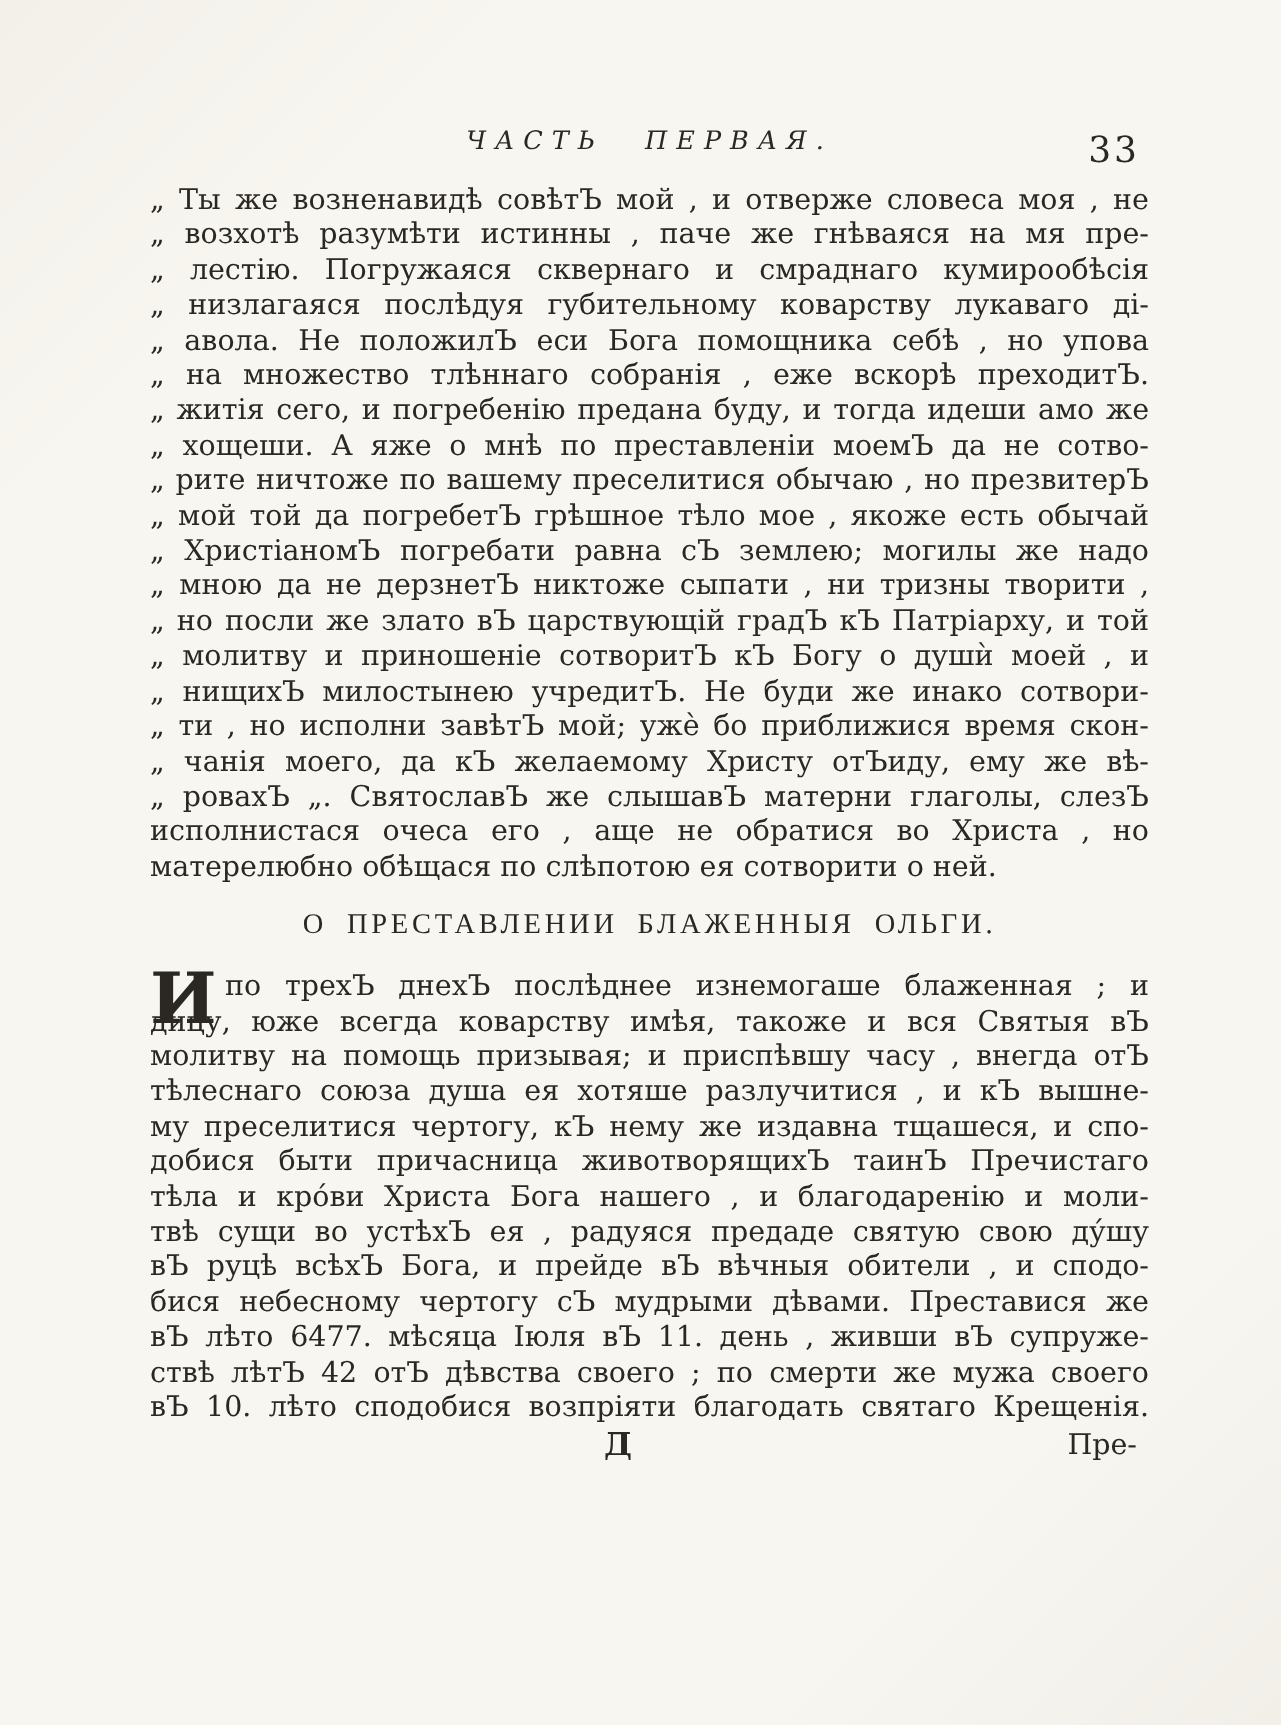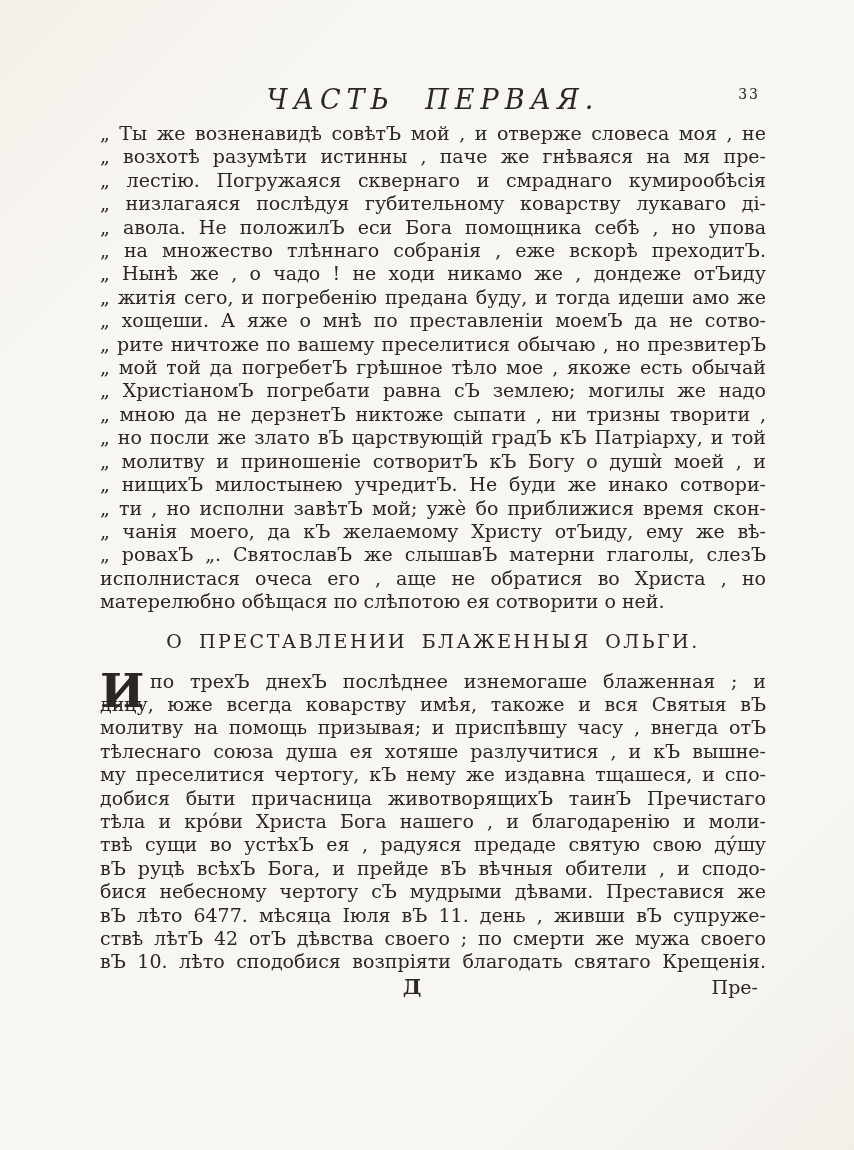--- a/index.html
+++ b/index.html
@@ -17,49 +17,50 @@
     width: 666px;
   }
   .running-header {
     position: relative;
     height: 30px;
     margin-bottom: 8px;
   }
   .running-title {
     text-align: center;
     font-style: italic;
-    font-size: 27px;
+    font-size: 17px;
     letter-spacing: 6px;
     word-spacing: 16px;
     white-space: nowrap;
   }
   .page-number {
     position: absolute;
     right: 6px; top: 2px;
-    font-size: 14px;
+    font-size: 24px;
     letter-spacing: 2px;
   }
   .bodytext { font-size: 19px; }
   .line {
     line-height: 23.4px;
     text-align: justify;
     text-align-last: justify;
     white-space: normal;
   }
   .line.nojust { text-align-last: left; }
   .line.indent { padding-left: 50px; }
   .para1 { margin-top: 6px; }
   .section-heading {
     margin-top: 15px;
     margin-bottom: 17px;
     text-align: center;
     font-size: 19px;
     letter-spacing: 2.5px;
     word-spacing: 6px;
     line-height: 24px;
+    font-family: Liberation Serif, serif;
   }
   .para2 { position: relative; }
   .dropcap {
     position: absolute;
     left: 0; top: -3px;
     font-size: 47px;
     line-height: 47px;
     font-weight: bold;
   }
   .footer-row {
@@ -92,21 +93,20 @@
     <div class="page-number">33</div>
   </div>
 
   <div class="bodytext para1">
       <div class="line">„ Ты же возненавидѣ совѣтЪ мой , и отверже словеса моя , не</div>
       <div class="line">„ возхотѣ разумѣти истинны , паче же гнѣваяся на мя пре-</div>
       <div class="line">„ лестію.  Погружаяся  сквернаго  и  смраднаго  кумирообѣсія</div>
       <div class="line">„ низлагаяся  послѣдуя  губительному  коварству  лукаваго  ді-</div>
       <div class="line">„ авола.  Не положилЪ  еси  Бога  помощника  себѣ ,  но упова</div>
       <div class="line">„ на  множество  тлѣннаго  собранія ,  еже  вскорѣ  преходитЪ.</div>
-      <div class="line">„ Нынѣ же ,  о чадо !  не ходи  никамо  же ,  дондеже  отЪиду</div>
       <div class="line">„ житія сего, и погребенію предана буду, и тогда идеши амо же</div>
       <div class="line">„ хощеши.  А  яже  о мнѣ  по преставленіи  моемЪ  да не сотво-</div>
       <div class="line">„ рите ничтоже по вашему преселитися обычаю , но презвитерЪ</div>
       <div class="line">„ мой той да погребетЪ грѣшное тѣло мое , якоже есть обычай</div>
       <div class="line">„ ХристіаномЪ  погребати  равна  сЪ землею;  могилы же  надо</div>
       <div class="line">„ мною  да не дерзнетЪ  никтоже  сыпати ,  ни тризны  творити ,</div>
       <div class="line">„ но посли же злато вЪ царствующій градЪ кЪ Патріарху, и той</div>
       <div class="line">„ молитву  и приношеніе  сотворитЪ  кЪ Богу  о душѝ  моей ,  и</div>
       <div class="line">„ нищихЪ  милостынею  учредитЪ.  Не буди же  инако  сотвори-</div>
       <div class="line">„ ти ,  но исполни  завѣтЪ  мой;  ужѐ бо приближися время скон-</div>

